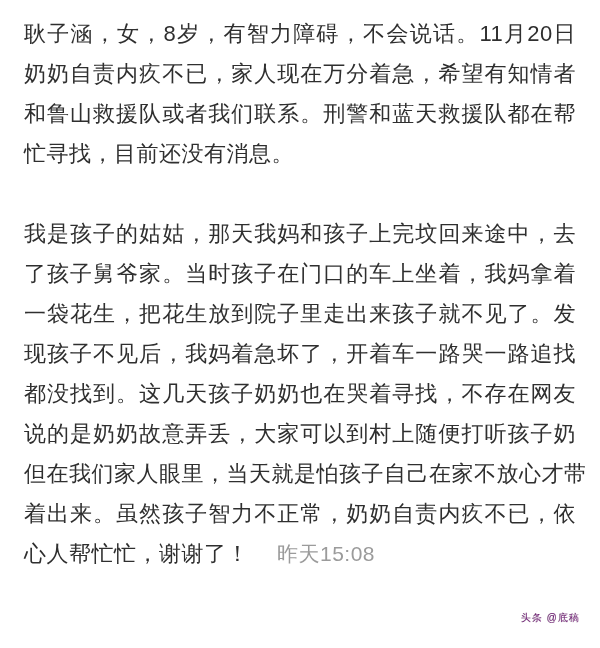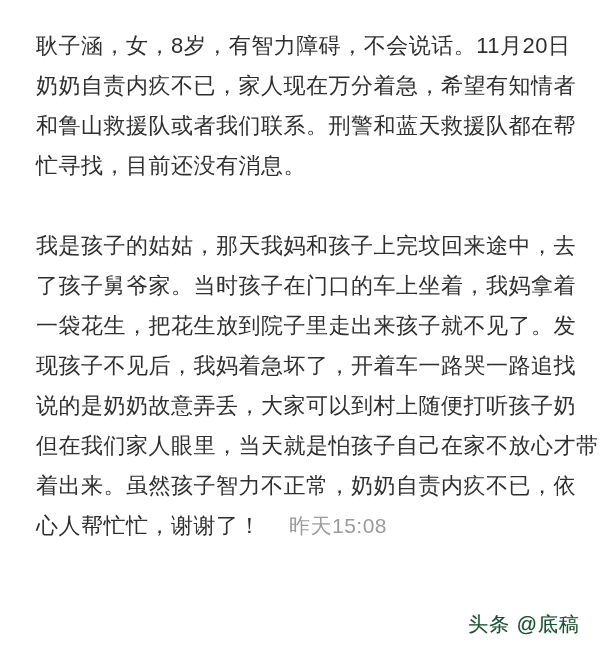--- a/index.html
+++ b/index.html
@@ -12,21 +12,21 @@
     background: #ffffff;
     overflow: hidden;
     position: relative;
     font-family: "Liberation Sans", sans-serif;
   }
   .post {
     padding: 14px 24px 0 24px;
     color: #2f2f2f;
     font-size: 22px;
   }
-  .paragraph { margin: 12px; }
+  .paragraph { margin: 0; }
   .paragraph.second { margin-top: 40px; }
   .line {
     height: 40px;
     line-height: 40px;
     text-align: justify;
     text-align-last: justify;
     letter-spacing: 0.5px;
     white-space: nowrap;
   }
   .line.para-end {
@@ -36,23 +36,23 @@
   .timestamp {
     font-size: 21px;
     color: #9b9b9b;
     margin-left: 28px;
     letter-spacing: 0.5px;
   }
   .watermark {
     position: absolute;
     right: 20px;
     top: 611px;
-    font-size: 20px;
+    font-size: 10px;
     letter-spacing: 1px;
-    color: #14532d;
+    color: #701a75;
     text-shadow: 1px 1px 1px #ffffff, -0.5px -0.5px 0 #a9a9a9;
     white-space: nowrap;
   }
 </style>
 </head>
 <body>
 
 <div class="post">
 
   <div class="paragraph first">
@@ -60,20 +60,21 @@
     <div class="line">奶奶自责内疚不已，家人现在万分着急，希望有知情者</div>
     <div class="line">和鲁山救援队或者我们联系。刑警和蓝天救援队都在帮</div>
     <div class="line para-end">忙寻找，目前还没有消息。</div>
   </div>
 
   <div class="paragraph second">
     <div class="line">我是孩子的姑姑，那天我妈和孩子上完坟回来途中，去</div>
     <div class="line">了孩子舅爷家。当时孩子在门口的车上坐着，我妈拿着</div>
     <div class="line">一袋花生，把花生放到院子里走出来孩子就不见了。发</div>
     <div class="line">现孩子不见后，我妈着急坏了，开着车一路哭一路追找</div>
+    <div class="line">都没找到。这几天孩子奶奶也在哭着寻找，不存在网友</div>
     <div class="line">说的是奶奶故意弄丢，大家可以到村上随便打听孩子奶</div>
     <div class="line">但在我们家人眼里，当天就是怕孩子自己在家不放心才带</div>
     <div class="line">着出来。虽然孩子智力不正常，奶奶自责内疚不已，依</div>
     <div class="line para-end">
       <span>心人帮忙忙，谢谢了！</span><span class="timestamp">昨天15:08</span>
     </div>
   </div>
 
 </div>
 

